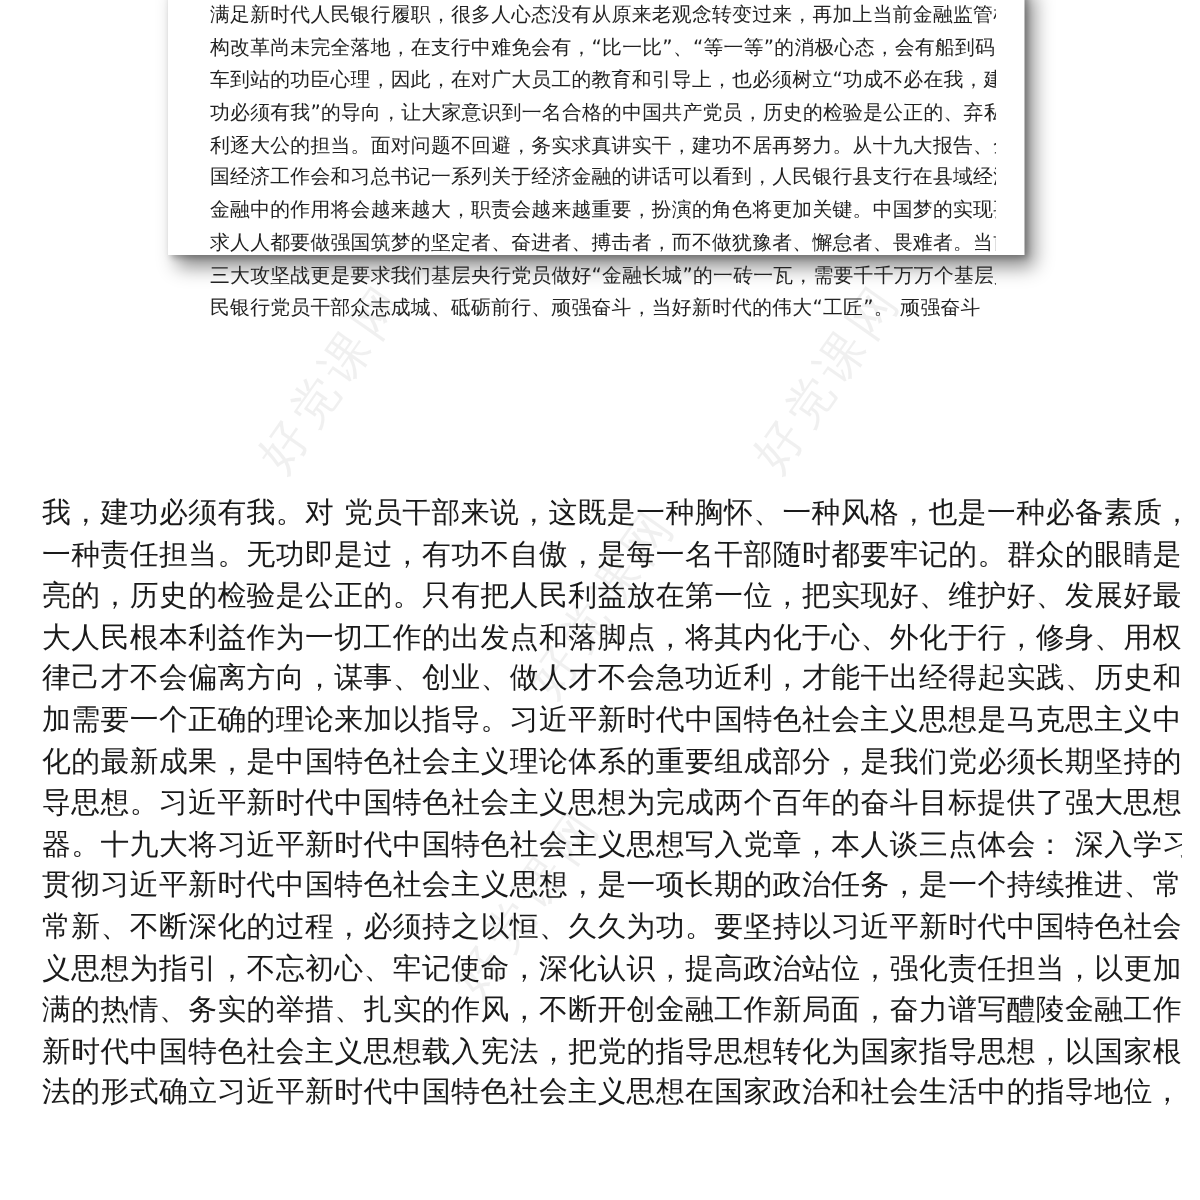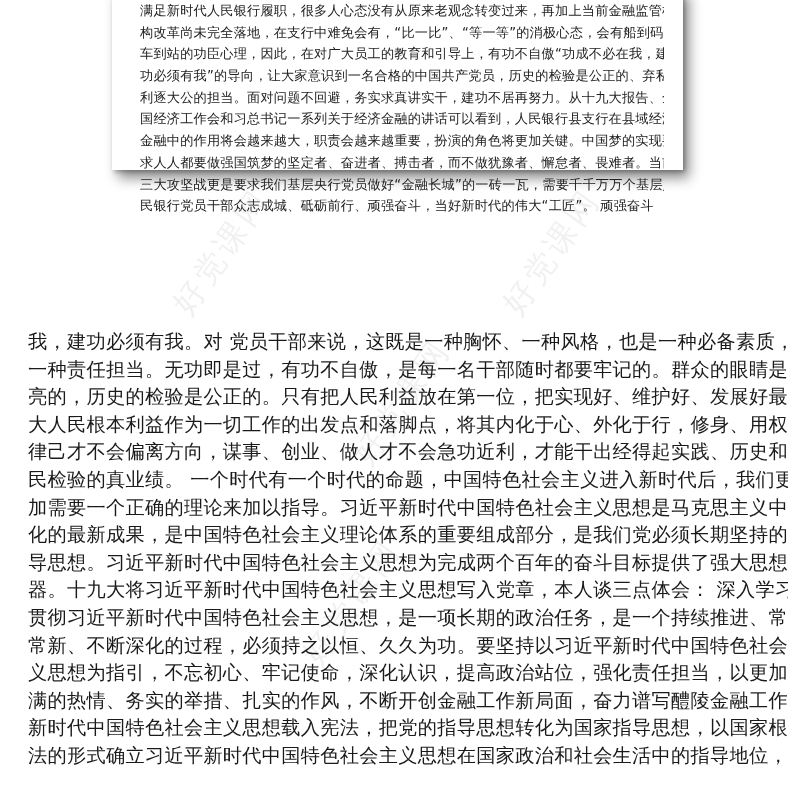--- a/index.html
+++ b/index.html
@@ -21,38 +21,37 @@
 
 <div class="watermark" style="left:150px; top:230px;">好党课网</div>
 <div class="watermark" style="left:480px; top:230px;">好党课网</div>
 <div class="watermark" style="left:330px; top:380px;">好党课网</div>
 <div class="watermark" style="left:280px; top:580px;">好党课网</div>
 
 <div class="card">
   <div class="card-lines">
     <div class="card-line">满足新时代人民银行履职，很多人心态没有从原来老观念转变过来，再加上当前金融监管机</div>
     <div class="card-line">构改革尚未完全落地，在支行中难免会有，“比一比”、“等一等”的消极心态，会有船到码头</div>
-    <div class="card-line">车到站的功臣心理，因此，在对广大员工的教育和引导上，有功不自傲“功成不必在我，建</div>
+    <div class="card-line">车到站的功臣心理，因此，在对广大员工的教育和引导上，也必须树立“功成不必在我，建</div>
     <div class="card-line">功必须有我”的导向，让大家意识到一名合格的中国共产党员，历史的检验是公正的、弃私</div>
     <div class="card-line">利逐大公的担当。面对问题不回避，务实求真讲实干，建功不居再努力。从十九大报告、全</div>
     <div class="card-line">国经济工作会和习总书记一系列关于经济金融的讲话可以看到，人民银行县支行在县域经济</div>
     <div class="card-line">金融中的作用将会越来越大，职责会越来越重要，扮演的角色将更加关键。中国梦的实现要</div>
     <div class="card-line">求人人都要做强国筑梦的坚定者、奋进者、搏击者，而不做犹豫者、懈怠者、畏难者。当前</div>
     <div class="card-line">三大攻坚战更是要求我们基层央行党员做好“金融长城”的一砖一瓦，需要千千万万个基层人</div>
     <div class="card-line">民银行党员干部众志成城、砥砺前行、顽强奋斗，当好新时代的伟大“工匠”。 顽强奋斗</div>
   </div>
 </div>
 
 <div class="main">
   <div class="main-line">我，建功必须有我。对 党员干部来说，这既是一种胸怀、一种风格，也是一种必备素质，</div>
   <div class="main-line">一种责任担当。无功即是过，有功不自傲，是每一名干部随时都要牢记的。群众的眼睛是雪</div>
   <div class="main-line">亮的，历史的检验是公正的。只有把人民利益放在第一位，把实现好、维护好、发展好最广</div>
   <div class="main-line">大人民根本利益作为一切工作的出发点和落脚点，将其内化于心、外化于行，修身、用权、</div>
   <div class="main-line">律己才不会偏离方向，谋事、创业、做人才不会急功近利，才能干出经得起实践、历史和人</div>
-  <div class="main-line">民检验的真业绩。 一个时代有一个时代的命题，中国特色社会主义进入新时代后，我们更</div>
   <div class="main-line">加需要一个正确的理论来加以指导。习近平新时代中国特色社会主义思想是马克思主义中国</div>
   <div class="main-line">化的最新成果，是中国特色社会主义理论体系的重要组成部分，是我们党必须长期坚持的指</div>
   <div class="main-line">导思想。习近平新时代中国特色社会主义思想为完成两个百年的奋斗目标提供了强大思想武</div>
   <div class="main-line">器。十九大将习近平新时代中国特色社会主义思想写入党章，本人谈三点体会： 深入学习</div>
   <div class="main-line">贯彻习近平新时代中国特色社会主义思想，是一项长期的政治任务，是一个持续推进、常学</div>
   <div class="main-line">常新、不断深化的过程，必须持之以恒、久久为功。要坚持以习近平新时代中国特色社会主</div>
   <div class="main-line">义思想为指引，不忘初心、牢记使命，深化认识，提高政治站位，强化责任担当，以更加饱</div>
   <div class="main-line">满的热情、务实的举措、扎实的作风，不断开创金融工作新局面，奋力谱写醴陵金融工作新</div>
   <div class="main-line">新时代中国特色社会主义思想载入宪法，把党的指导思想转化为国家指导思想，以国家根本</div>
   <div class="main-line">法的形式确立习近平新时代中国特色社会主义思想在国家政治和社会生活中的指导地位，立</div>

